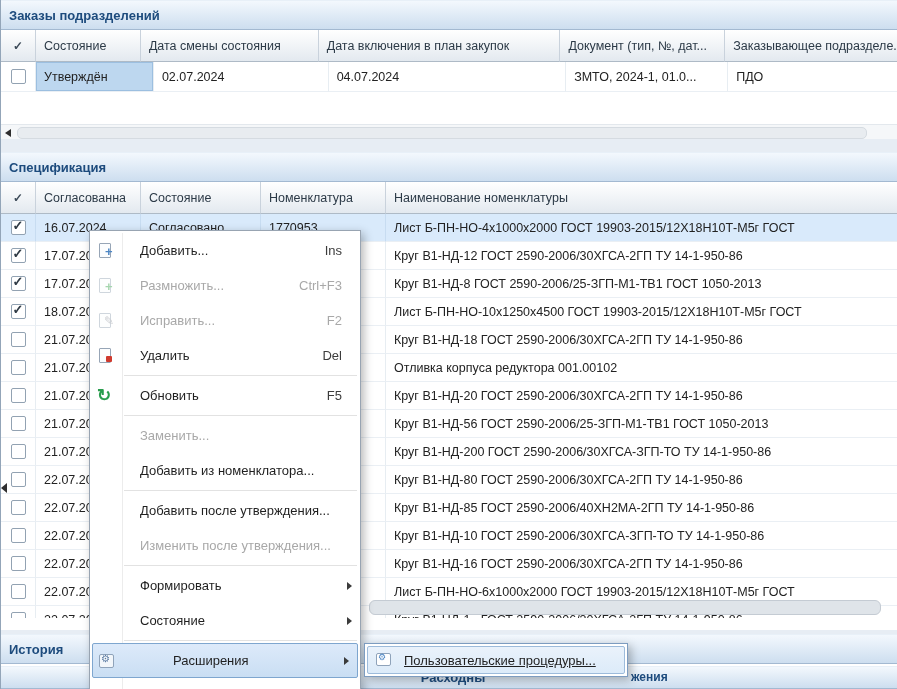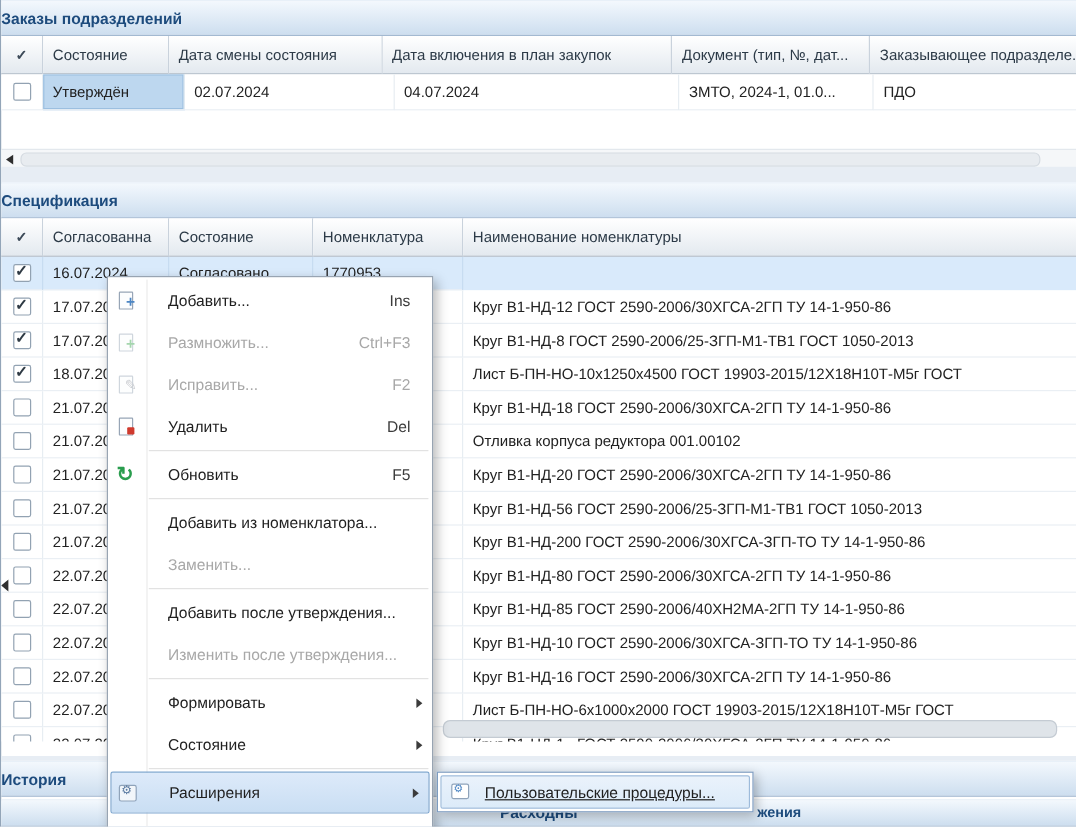--- a/index.html
+++ b/index.html
@@ -4,21 +4,21 @@
 <style>
   html,body{margin:0;padding:0;background:#cfd8e2;}
   .screen{position:relative;width:897px;height:689px;background:#ffffff;overflow:hidden;
           font-family:"Liberation Sans",sans-serif;font-size:12.5px;color:#222;
           border-left:1px solid #93a5b8;box-sizing:border-box;}
 
   
   .panel-hd{position:absolute;left:0;right:0;height:30px;
             background:linear-gradient(#f3f8fd,#cddeef);
             border-top:1px solid #e8f0f8;border-bottom:1px solid #a3b9d1;
-            display:flex;align-items:center;box-sizing:border-box;
+            display:flex;align-items:center;padding-left:8px;box-sizing:border-box;
             font-weight:bold;font-size:13px;color:#1d4b7d;}
 
   
   .thead{position:absolute;left:0;right:0;height:32px;display:flex;}
   .th{background:linear-gradient(#ffffff,#e3e9ef);border-right:1px solid #c9d2dc;
       border-bottom:1px solid #aebac6;display:flex;align-items:center;
       padding-left:8px;box-sizing:border-box;color:#2c3a47;white-space:nowrap;overflow:hidden;}
   .trow{display:flex;height:30px;background:#fff;}
   .td{border-right:1px solid #e7edf2;border-bottom:1px solid #eaeff4;display:flex;
       align-items:center;padding-left:8px;box-sizing:border-box;white-space:nowrap;overflow:hidden;}
@@ -57,21 +57,21 @@
         padding-top:2px;box-sizing:border-box;}
   .menu::before{content:"";position:absolute;left:32px;top:2px;bottom:2px;width:1px;background:#ececec;}
   .mi{position:relative;display:flex;align-items:center;height:35px;padding:0 10px 0 6px;font-size:13px;}
   .mi .lbl{margin-left:24px;white-space:nowrap;color:#1f1f1f;}
   .mi .sc{margin-left:auto;color:#3c3c3c;padding-right:8px;}
   .mi.dis .lbl,.mi.dis .sc{color:#a8a8a8;}
   .mi.dis .mic{opacity:.45;}
   .mi .arr{position:absolute;right:8px;top:50%;margin-top:-4px;width:0;height:0;display:none;
            border-top:4px solid transparent;border-bottom:4px solid transparent;border-left:5px solid #3b3b3b;}
   .mi.hl{background:linear-gradient(#ddeafa,#c9def3);border:1px solid #7ea6cf;border-radius:2px;
-         margin:0 2px;height:33px;padding-left:4px;}
+         margin:0 2px;height:33px;padding-left:4px;gap:32px;}
   .msep{height:1px;background:#e2e2e2;margin:2px 3px 2px 34px;}
 
   
   .mic{width:20px;height:18px;position:relative;flex:0 0 20px;}
   .ic-add-page::before,.ic-copy-page::before,.ic-edit-page::before,.ic-delete-page::before{
       content:"";position:absolute;left:3px;top:1px;width:10px;height:13px;background:#fcfdfe;
       border:1px solid #97a5b6;border-radius:1px;}
   .ic-add-page::after{content:"+";position:absolute;left:9px;top:3px;color:#4d86c4;font-weight:bold;font-size:13px;line-height:13px;}
   .ic-copy-page::after{content:"+";position:absolute;left:9px;top:3px;color:#3aa54e;font-weight:bold;font-size:13px;line-height:13px;}
   .ic-edit-page::after{content:"✎";position:absolute;left:8px;top:2px;color:#8d939b;font-size:12px;}
@@ -139,20 +139,21 @@
     <div class="th" style="flex:1;border-right:none">Наименование номенклатуры</div>
   </div>
   <div id="spec-rows">
       <div class="trow spec-row sel">
     <div class="td w-chk">
       <span class="cb on"></span>
     </div>
     <div class="td c-date" style="width:105px">16.07.2024</div>
     <div class="td c-state" style="width:120px">Согласовано</div>
     <div class="td c-nom" style="width:125px">1770953</div>
+    <div class="td c-name" style="flex:1;border-right:none">Лист Б-ПН-НО-4х1000х2000 ГОСТ 19903-2015/12Х18Н10Т-М5г ГОСТ</div>
   </div>
       <div class="trow spec-row">
     <div class="td w-chk">
       <span class="cb on"></span>
     </div>
     <div class="td c-date" style="width:105px">17.07.2024</div>
     <div class="td c-state" style="width:120px"></div>
     <div class="td c-nom" style="width:125px"></div>
     <div class="td c-name" style="flex:1;border-right:none">Круг В1-НД-12 ГОСТ 2590-2006/30ХГСА-2ГП ТУ 14-1-950-86</div>
   </div>
@@ -313,29 +314,29 @@
 
   </div>
         <div class="msep"></div>
         <div class="mi">
     <span class="mic ic-refresh"></span>
     <span class="lbl">Обновить</span>
     <span class="sc">F5</span>
 
   </div>
         <div class="msep"></div>
+        <div class="mi dis">
+    <span class="mic"></span>
+    <span class="lbl">Заменить...</span>
+    <span class="sc"></span>
+
+  </div>
         <div class="mi">
     <span class="mic"></span>
     <span class="lbl">Добавить из номенклатора...</span>
-    <span class="sc"></span>
-
-  </div>
-        <div class="mi dis">
-    <span class="mic"></span>
-    <span class="lbl">Заменить...</span>
     <span class="sc"></span>
 
   </div>
         <div class="msep"></div>
         <div class="mi">
     <span class="mic"></span>
     <span class="lbl">Добавить после утверждения...</span>
     <span class="sc"></span>
 
   </div>

